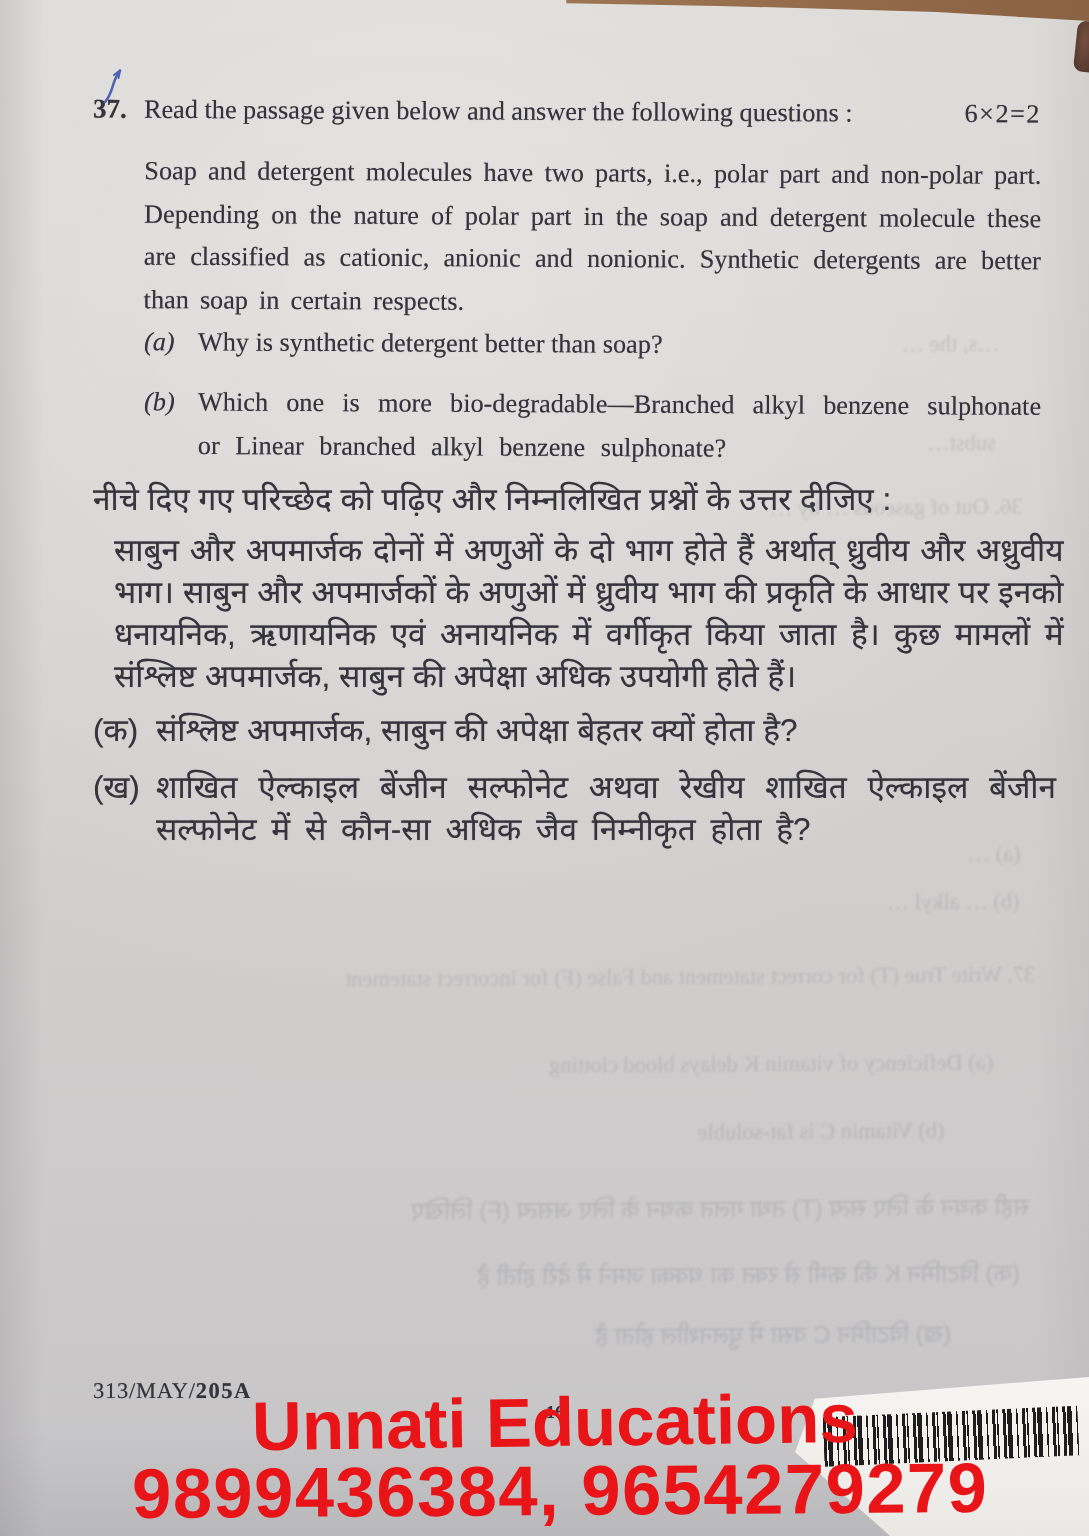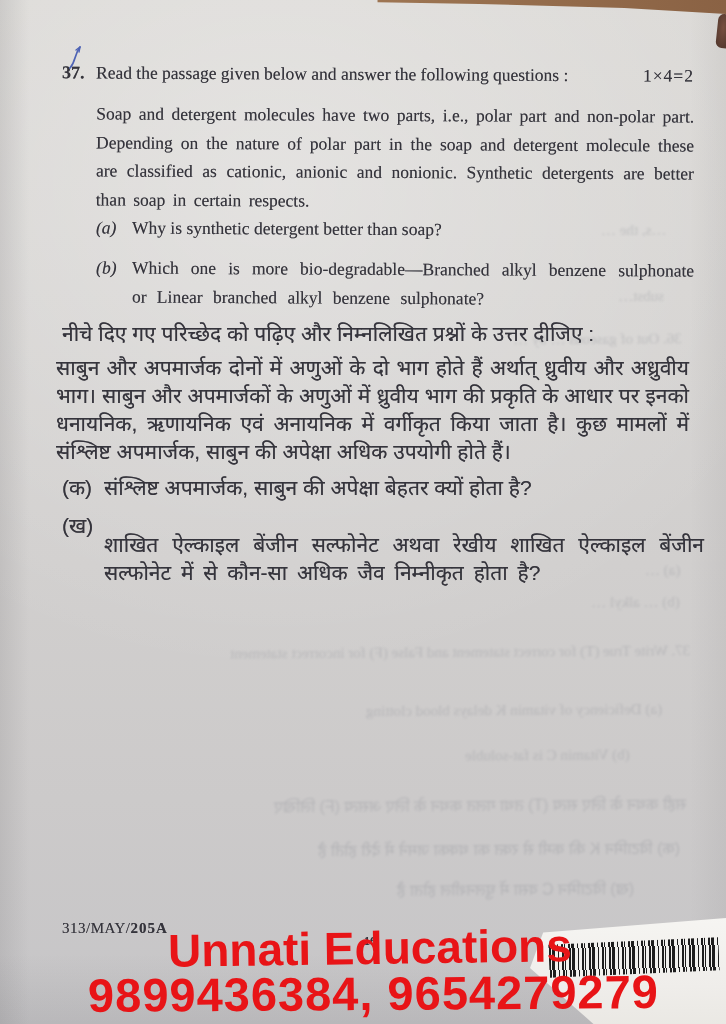--- a/index.html
+++ b/index.html
@@ -42,27 +42,27 @@
   .q-marks{margin-left:auto;font-size:17.5px;letter-spacing:1px;}
   .eng-passage{position:absolute;left:96px;top:101px;width:598px;word-spacing:3px;transform:rotate(.3deg);}
   .subq{position:absolute;display:flex;transform:rotate(.3deg);}
   .subq .lbl{font-style:italic;flex:0 0 36px;}
   .subq .txt{flex:1;}
   #eng-qa{left:96px;top:215px;width:598px;}
   #eng-qb{left:96px;top:255px;width:598px;}
   #eng-qb .txt{word-spacing:6px;}
   .hin-block{font-family:"Liberation Sans", sans-serif;}
   #hi-intro{position:absolute;left:62px;top:320px;width:640px;}
-  #hi-passage{position:absolute;left:56px;top:354px;width:633px;}
+  #hi-passage{position:absolute;left:76px;top:354px;width:633px;}
   .hsubq{position:absolute;display:flex;}
   .hsubq .lbl{flex:0 0 42px;}
   .hsubq .txt{flex:1;}
   #hi-qa{left:62px;top:474px;width:640px;}
   #hi-qb{left:62px;top:512px;width:642px;}
-  #hi-qb .txt{word-spacing:4px;text-align:justify;margin-top:19px;}
+  #hi-qb .txt{word-spacing:4px;text-align:justify;}
   
   .ghost{
     position:absolute;white-space:nowrap;z-index:1;
     transform:scaleX(-1) rotate(.4deg);
     color:#7d8089;opacity:.28;filter:blur(.8px);
     font-size:15px;font-family:"Liberation Serif", serif;
   }
   .ghost.hg{font-family:"Liberation Sans", sans-serif;font-size:16px;}
   .g0{top:222px;right:60px;}
   .g1{top:288px;right:62px;}
@@ -111,21 +111,21 @@
 <div class="edge-mark"></div>
 
 <svg class="tick" width="22" height="26" viewBox="0 0 22 26">
   <path d="M4 24 C10 17, 8 11, 14 3" stroke="#4e63b5" stroke-width="1.7" fill="none" stroke-linecap="round"></path>
   <path d="M14 3 l-4 3 M14 3 l-1 5" stroke="#4e63b5" stroke-width="1.4" fill="none" stroke-linecap="round"></path>
 </svg>
 
 <div class="q-row ink">
   <span class="q-num">37.</span>
   <span class="q-instruction">Read the passage given below and answer the following questions :</span>
-  <span class="q-marks">1×4=2</span>
+  <span class="q-marks">6×2=2</span>
 </div>
 
 <div class="eng-passage ink eng just">Soap and detergent molecules have two parts, i.e., polar part and non-polar part. Depending on the nature of polar part in the soap and detergent molecule these are classified as cationic, anionic and nonionic. Synthetic detergents are better than soap in certain respects.</div>
 
 <div class="subq ink eng" id="eng-qa">
   <span class="lbl">(a)</span>
   <span class="txt">Why is synthetic detergent better than soap?</span>
 </div>
 <div class="subq ink eng" id="eng-qb">
   <span class="lbl">(b)</span>

